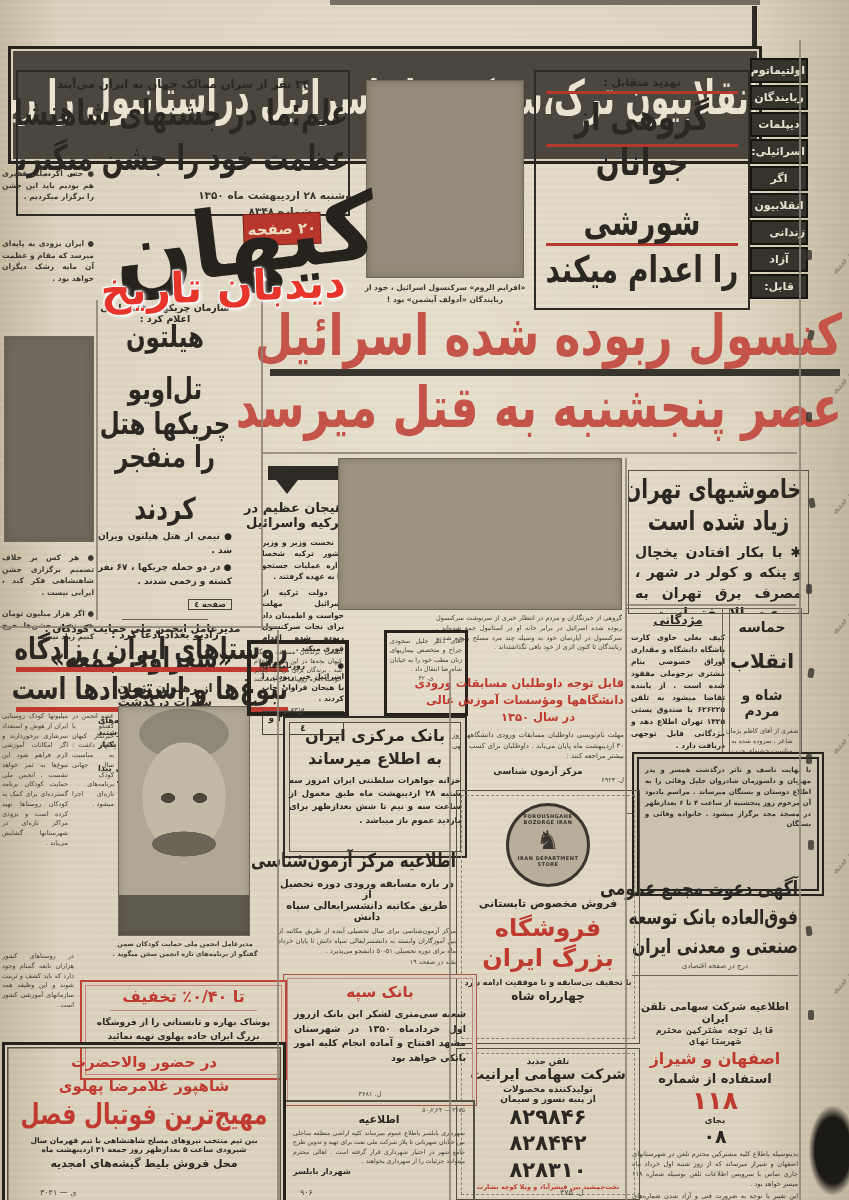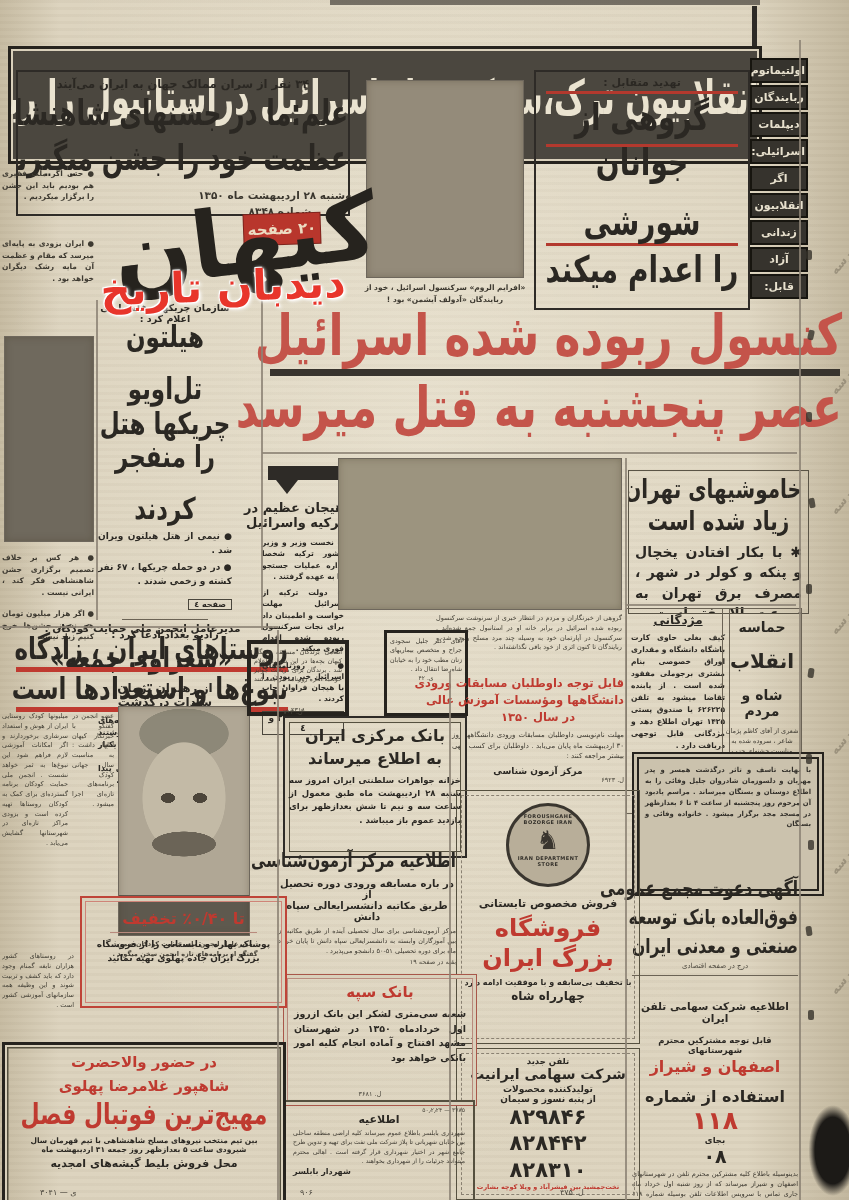--- a/index.html
+++ b/index.html
@@ -42,21 +42,21 @@
     <div class="b" style="color:#eae3d0;font-size:30px;line-height:104px;white-space:nowrap;"><span class="tall" style="transform:scaleY(1.6);">انقلابیون ترک،سرکنسول اسرائیل دراستانبول را ربودند</span></div>
   </div>
 
   <div class="abs" style="left:750px;top:58px;width:58px;">
     <div style="border:2px solid #17150f;background:#36332d;color:#e8e1ce;font-size:11px;font-weight:bold;text-align:center;padding:4px 1px;margin-bottom:2px;letter-spacing:-0.5px;">اولتیماتوم</div>
     <div style="border:2px solid #17150f;background:#36332d;color:#e8e1ce;font-size:11px;font-weight:bold;text-align:center;padding:4px 1px;margin-bottom:2px;letter-spacing:-0.5px;">ربایندگان</div>
     <div style="border:2px solid #17150f;background:#36332d;color:#e8e1ce;font-size:11px;font-weight:bold;text-align:center;padding:4px 1px;margin-bottom:2px;">دیپلمات</div>
     <div style="border:2px solid #17150f;background:#36332d;color:#e8e1ce;font-size:11px;font-weight:bold;text-align:center;padding:4px 1px;margin-bottom:2px;">اسرائیلی:</div>
     <div style="border:2px solid #17150f;background:#36332d;color:#e8e1ce;font-size:11px;font-weight:bold;text-align:center;padding:4px 1px;margin-bottom:2px;">اگر</div>
     <div style="border:2px solid #17150f;background:#36332d;color:#e8e1ce;font-size:11px;font-weight:bold;text-align:center;padding:4px 1px;margin-bottom:2px;">انقلابیون</div>
-    <div style="border:2px solid #17150f;background:#36332d;color:#e8e1ce;font-size:11px;font-weight:bold;text-align:center;padding:4px 1px;margin-bottom:2px;">زندانی</div>
+    <div style="border:2px solid #17150f;background:#36332d;color:#e8e1ce;font-size:11px;font-weight:bold;text-align:right;padding:4px 1px;margin-bottom:2px;">زندانی</div>
     <div style="border:2px solid #17150f;background:#36332d;color:#e8e1ce;font-size:11px;font-weight:bold;text-align:center;padding:4px 1px;margin-bottom:2px;">آزاد</div>
     <div style="border:2px solid #17150f;background:#36332d;color:#e8e1ce;font-size:11px;font-weight:bold;text-align:center;padding:4px 1px;">قابل:</div>
   </div>
 
   <div class="abs frame" style="left:16px;top:70px;width:330px;height:142px;overflow:hidden;">
     <div class="b c" style="font-size:11.5px;margin-top:5px;">۳۴ نفر از سران ممالک جهان به ایران می‌آیند</div>
     <div class="b c" style="font-size:25px;margin-top:8px;white-space:nowrap;"><span class="tall">علم:ما در جشنهای شاهنشاهی</span></div>
     <div class="b c" style="font-size:25px;margin-top:16px;white-space:nowrap;"><span class="tall">عظمت خود را جشن میگیریم</span></div>
   </div>
 
@@ -231,23 +231,23 @@
   <div class="abs" style="left:632px;top:880px;width:166px;">
     <div class="b c" style="font-size:15.5px;white-space:nowrap;"><span class="tall13">آگهی دعوت مجمع عمومی</span></div>
     <div class="b c" style="font-size:15.5px;margin-top:11px;white-space:nowrap;"><span class="tall13">فوق‌العاده بانک توسعه</span></div>
     <div class="b c" style="font-size:15.5px;margin-top:11px;white-space:nowrap;"><span class="tall13">صنعتی و معدنی ایران</span></div>
     <div class="c" style="font-size:7px;color:#4a463c;margin-top:6px;">درج در صفحه اقتصادی</div>
     <div style="border-top:1.5px solid #6b6355;margin-top:5px;"></div>
   </div>
 
   <div class="abs" style="left:632px;top:1000px;width:166px;">
     <div class="b c" style="font-size:10.5px;">اطلاعیه شرکت سهامی تلفن ایران</div>
-    <div class="b c" style="font-size:8.5px;margin-top:11px;">قابل توجه مشترکین محترم شهرستانهای</div>
+    <div class="b c" style="font-size:8.5px;margin-top:1px;font-family:Liberation Mono, monospace;">قابل توجه مشترکین محترم شهرستانهای</div>
     <div class="b c red" style="font-size:16px;margin-top:2px;">اصفهان و شیراز</div>
-    <div class="b c" style="font-size:16px;margin-top:11px;">استفاده از شماره</div>
+    <div class="b c" style="font-size:13px;margin-top:3px;">استفاده از شماره</div>
     <div class="b c red" style="font-size:25px;letter-spacing:3px;">۱۱۸</div>
     <div class="b c" style="font-size:8.5px;">بجای</div>
     <div class="b c" style="font-size:19px;letter-spacing:2px;">۰۸</div>
     <div class="j" style="font-size:6.6px;line-height:1.5;margin-top:3px;color:#3e3a31;">بدینوسیله باطلاع کلیه مشترکین محترم تلفن در شهرستانهای اصفهان و شیراز میرساند که از روز شنبه اول خرداد ماه جاری تماس با سرویس اطلاعات تلفن بوسیله شماره ۱۱۸ میسر خواهد بود .</div>
     <div class="j" style="font-size:6.6px;line-height:1.5;margin-top:2px;color:#3e3a31;"><span>این تغییر با توجه به ضرورت فنی و آزاد شدن شماره‌های بیشتر برای مشترکین انجام گرفته است . ضمنا شماره تماس با مرکز به </span></div>
 
   </div>
 
   <div class="abs" style="left:456px;top:790px;width:182px;height:252px;border:1.5px solid #55503f;overflow:hidden;">
     <div style="position:absolute;inset:4px;border:1px dashed #8a8172;"></div>
@@ -283,21 +283,21 @@
   </div>
   <div class="abs c" style="left:340px;top:1090px;width:60px;font-size:6.5px;color:#4a463c;">ل. ۳۶۸۱</div>
 
   <div class="abs" style="left:283px;top:1100px;width:172px;height:98px;border:2px solid #55503f;padding:4px 8px;overflow:hidden;">
     <div style="font-size:6px;color:#4a463c;">۳۷۸۵ — ۵۰٫۲٫۲۴</div>
     <div class="b c" style="font-size:11px;">اطلاعیه</div>
     <div class="j" style="font-size:6.2px;line-height:1.5;margin-top:2px;color:#3e3a31;">شهرداری بابلسر باطلاع عموم میرساند کلیه اراضی منطقه ساحلی بین خیابان شهربانی تا پلاژ شرکت ملی نفت برای تهیه و تدوین طرح جامع شهر در اختیار شهرداری قرار گرفته است . اهالی محترم میتوانند جزئیات را از شهرداری بخواهند .</div>
     <div class="b" style="font-size:8px;text-align:left;margin-top:2px;">شهردار بابلسر</div>
   </div>
 
-  <div class="abs" style="left:80px;top:896px;width:183px;height:86px;border:2px solid #bf4438;box-shadow:0 0 0 3px #d9d0bb inset,0 0 0 4px #cf8478 inset;padding:11px 10px;overflow:hidden;">
+  <div class="abs" style="left:80px;top:980px;width:183px;height:86px;border:2px solid #bf4438;box-shadow:0 0 0 3px #d9d0bb inset,0 0 0 4px #cf8478 inset;padding:5px 10px;overflow:hidden;">
     <div class="b c red" style="font-size:16px;">تا ۰/۴۰٪ تخفیف</div>
     <div style="border-top:1px solid #b98a7d;margin:4px 18px;"></div>
     <div class="b c" style="font-size:9px;line-height:1.6;">پوشاک بهاره و تابستانی را از فروشگاه</div>
     <div class="b c" style="font-size:9px;line-height:1.6;">بزرگ ایران جاده پهلوی تهیه نمائید</div>
   </div>
 
   <div class="abs" style="left:2px;top:1042px;width:262px;height:148px;border:3px solid #26231e;box-shadow:0 0 0 2px #d9d0bb inset,0 0 0 3.5px #55503f inset;padding:6px 8px;overflow:hidden;">
     <div class="b c red" style="font-size:15px;margin-top:2px;">در حضور والاحضرت</div>
     <div class="b c red" style="font-size:15px;margin-top:6px;">شاهپور غلامرضا پهلوی</div>
     <div class="b c red" style="font-size:22px;margin-top:7px;white-space:nowrap;"><span class="tall13">مهیج‌ترین فوتبال فصل</span></div>

